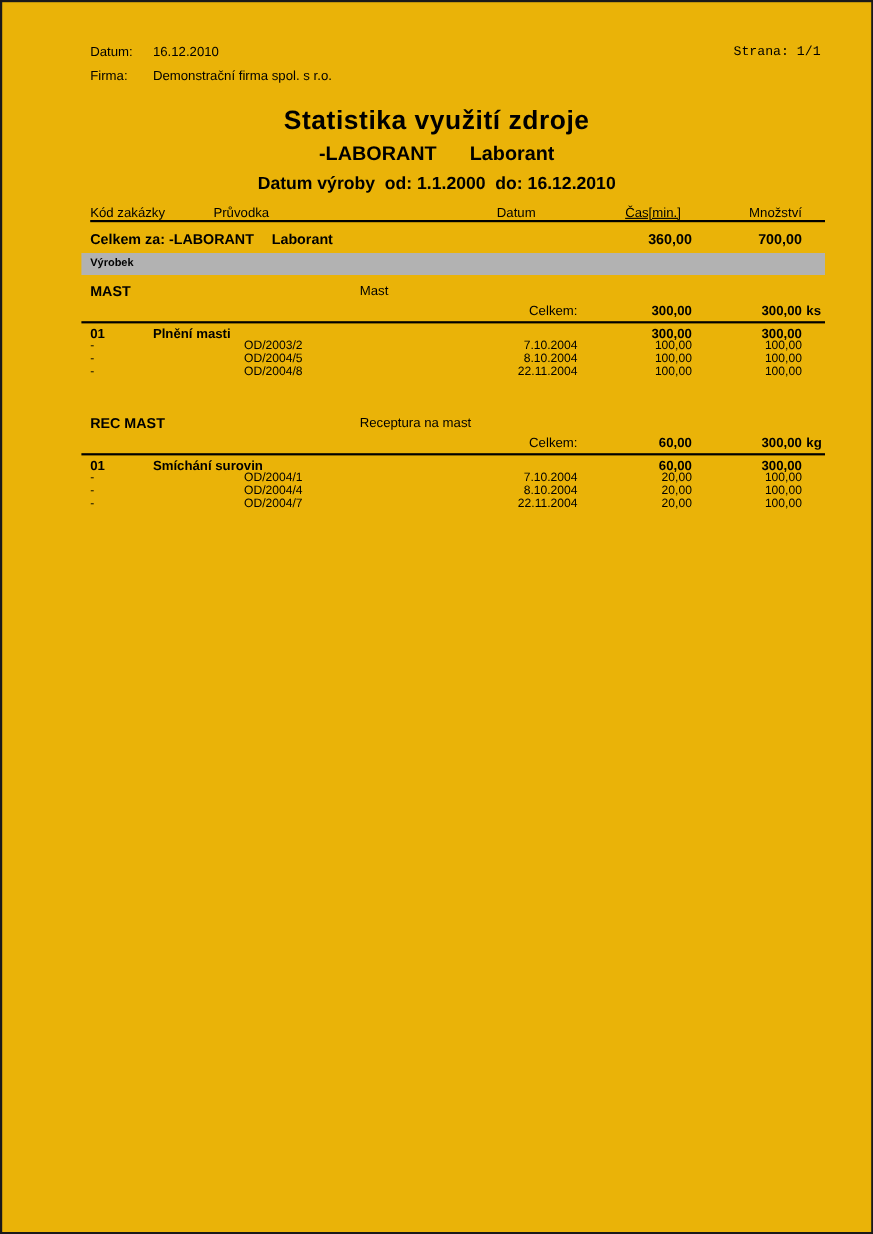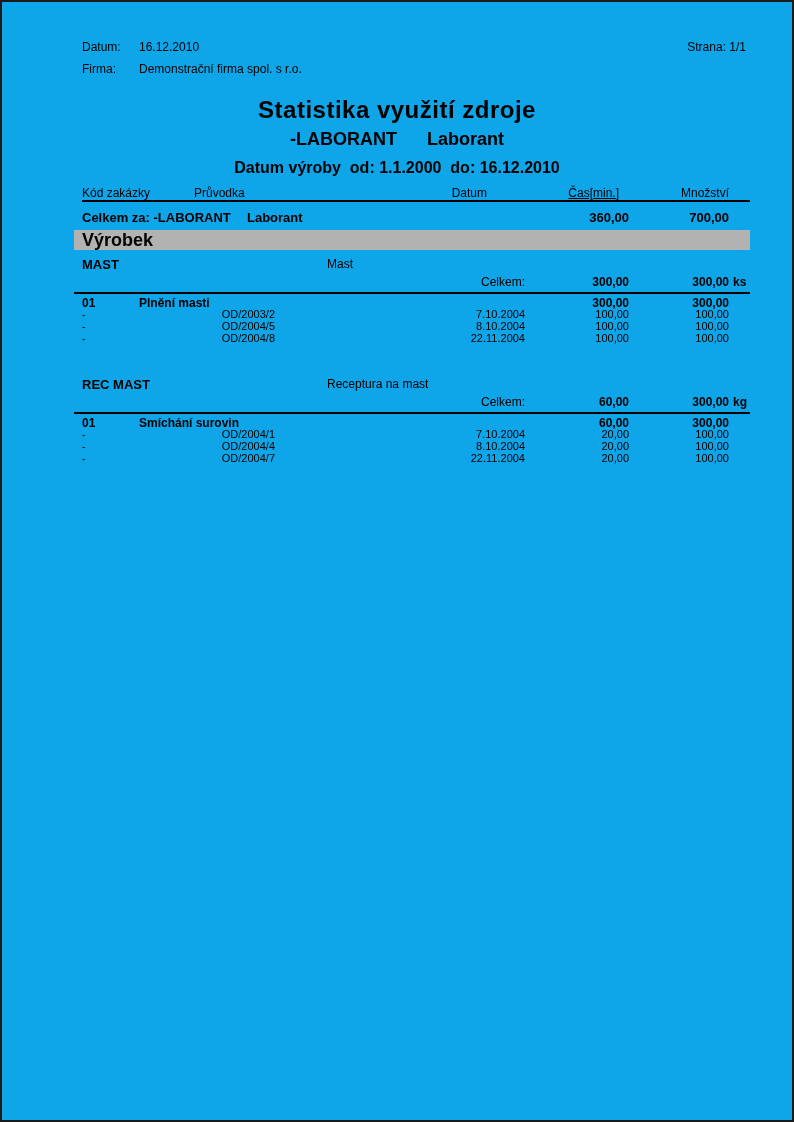--- a/index.html
+++ b/index.html
@@ -1,47 +1,47 @@
 <!DOCTYPE html>
 <html style="--band: #b2b2b2; --border: #1a1a1a;"><head>
 <meta charset="utf-8">
 <style>
   * { margin:0; padding:0; box-sizing:border-box; }
   html,body { background:#fff; }
   body { font-family:"Liberation Sans", sans-serif; color:#000; }
   .page {
     position:relative; width:794px; height:1122px;
-    background:#0ea5e9; border:2px solid var(--border,#1a1a1a);
+    background:#eab308; border:2px solid var(--border,#1a1a1a);
     overflow:hidden;
   }
   
   .meta { position:absolute; left:80px; top:38px; font-size:12px; }
   .meta-row { display:flex; height:22px; align-items:flex-start; }
   .meta-label { width:57px; }
-  .strana { position:absolute; top:38px; right:46px; font-size:12px; }
+  .strana { position:absolute; top:38px; right:46px; font-size:12px;font-family:Liberation Mono, monospace; }
   
   .title-block { position:absolute; top:94px; left:0; width:100%; text-align:center; }
   .title-main { font-size:24px; font-weight:bold; letter-spacing:0.5px; }
   .title-sub { margin-top:5px; font-size:18px; font-weight:bold; }
   .title-sub .gap { display:inline-block; width:30px; }
   .title-range { margin-top:9px; font-size:16px; font-weight:bold; white-space:pre; }
   
   .report { position:absolute; left:80px; top:182px; width:668px; font-size:12px; }
   .grid { display:grid; grid-template-columns:57px 136px 250px 104px 100px 21px; }
   .grid > div { white-space:nowrap; }
   .r { text-align:right; }
   .b { font-weight:bold; }
   .thead { height:18px; align-items:end; border-bottom:2px solid #000; }
   .thead .h-pruvodka { padding-left:55px; }
   .thead .h-datum { padding-right:38px; }
   .thead .h-cas { padding-right:10px;text-decoration:underline; }
   .total-row { display:grid; grid-template-columns:165px 278px 104px 100px 21px;
                height:26px; align-items:center; padding-top:4px; font-size:13px; font-weight:bold; }
   .band { margin-left:-8px; margin-top:2px; width:676px; height:20px; line-height:20px;
-          background:var(--band,#b2b2b2); font-weight:bold; font-size:18px; padding-left:8px; }
+          background:var(--band,#b2b2b2); font-weight:bold; font-size:10px; padding-left:8px; }
   .product-row { margin-top:6px; height:16px; align-items:center; }
   .product-code { font-weight:bold; font-size:13px; }
   .product-desc { padding-left:52px; }
   .celkem-row { margin-top:2px; height:16px; align-items:center; }
   .unit-cell { padding-left:4px; }
   .sep-line { margin-left:-8px; margin-top:2px; width:676px; border-top:2px solid #000; }
   .op-row { height:14px; padding-top:2px; align-items:end; }
   .detail-row { height:12px; font-size:11px; line-height:12px; }
   .block-gap { height:26px; }
 </style>

